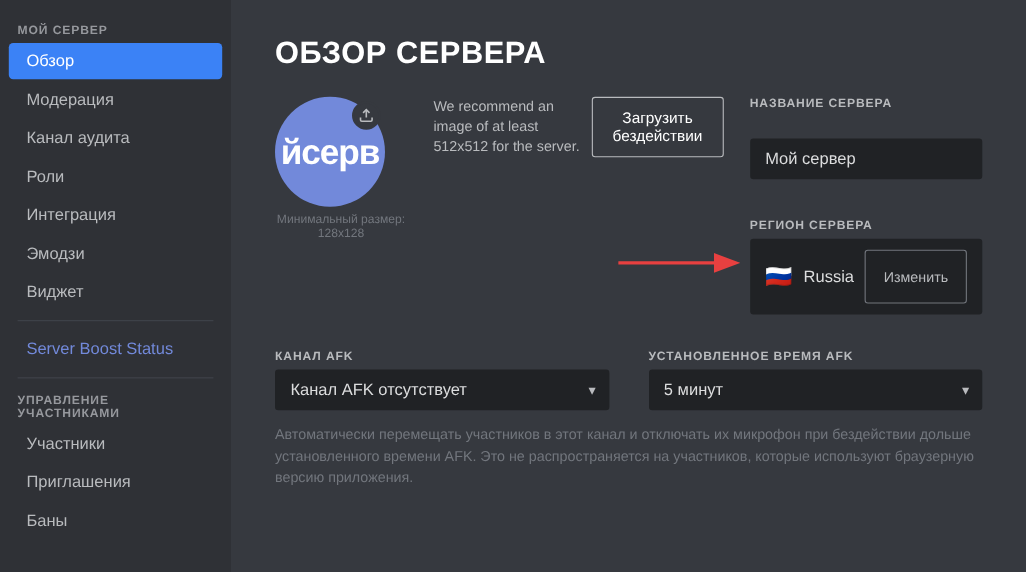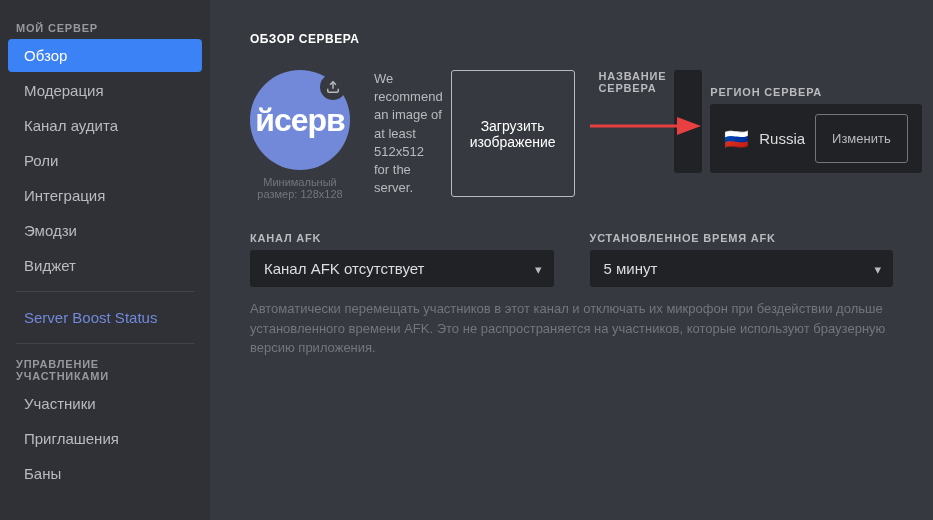--- a/index.html
+++ b/index.html
@@ -56,21 +56,21 @@
 
     
     .main {
       flex: 1;
       background: #36393f;
       padding: 32px 40px;
       overflow-y: auto;
     }
 
     .section-title {
-      font-size: 12px;
+      font-size: 28px;
       font-weight: 700;
       color: #fff;
       text-transform: uppercase;
       letter-spacing: 0.5px;
       margin-bottom: 24px;
     }
 
     
     .overview-top {
       display: flex;
@@ -146,22 +146,22 @@
       padding: 8px 18px;
       border-radius: 3px;
       font-size: 14px;
       cursor: pointer;
       width: fit-content;
     }
 
     .server-name-area {
       flex: 1;
       display: flex;
-      flex-direction: row;
-      gap: 8px;
+      flex-direction: column;
+      gap: 20px;
     }
     .field-label {
       font-size: 11px;
       font-weight: 700;
       color: #b9bbbe;
       text-transform: uppercase;
       letter-spacing: 0.8px;
       margin-bottom: 6px;
     }
     .text-input {
@@ -288,21 +288,21 @@
             <polyline points="17 8 12 3 7 8"></polyline>
             <line x1="12" y1="3" x2="12" y2="15"></line>
           </svg>
         </div>
       </div>
       <div class="icon-min-label">Минимальный размер: 128x128</div>
     </div>
 
     <div class="upload-area">
       <div class="upload-hint">We recommend an image of at least 512x512 for the server.</div>
-      <button class="upload-btn">Загрузить изображение</button>
+      <button class="upload-btn">Загрузить бездействии</button>
     </div>
 
     <div class="server-name-area">
       <div class="field-label">НАЗВАНИЕ СЕРВЕРА</div>
       <input class="text-input" type="text" value="Мой сервер" style="">
 
       <div class="region-box">
         <div class="field-label">РЕГИОН СЕРВЕРА</div>
 
         <div style="position:relative;">

